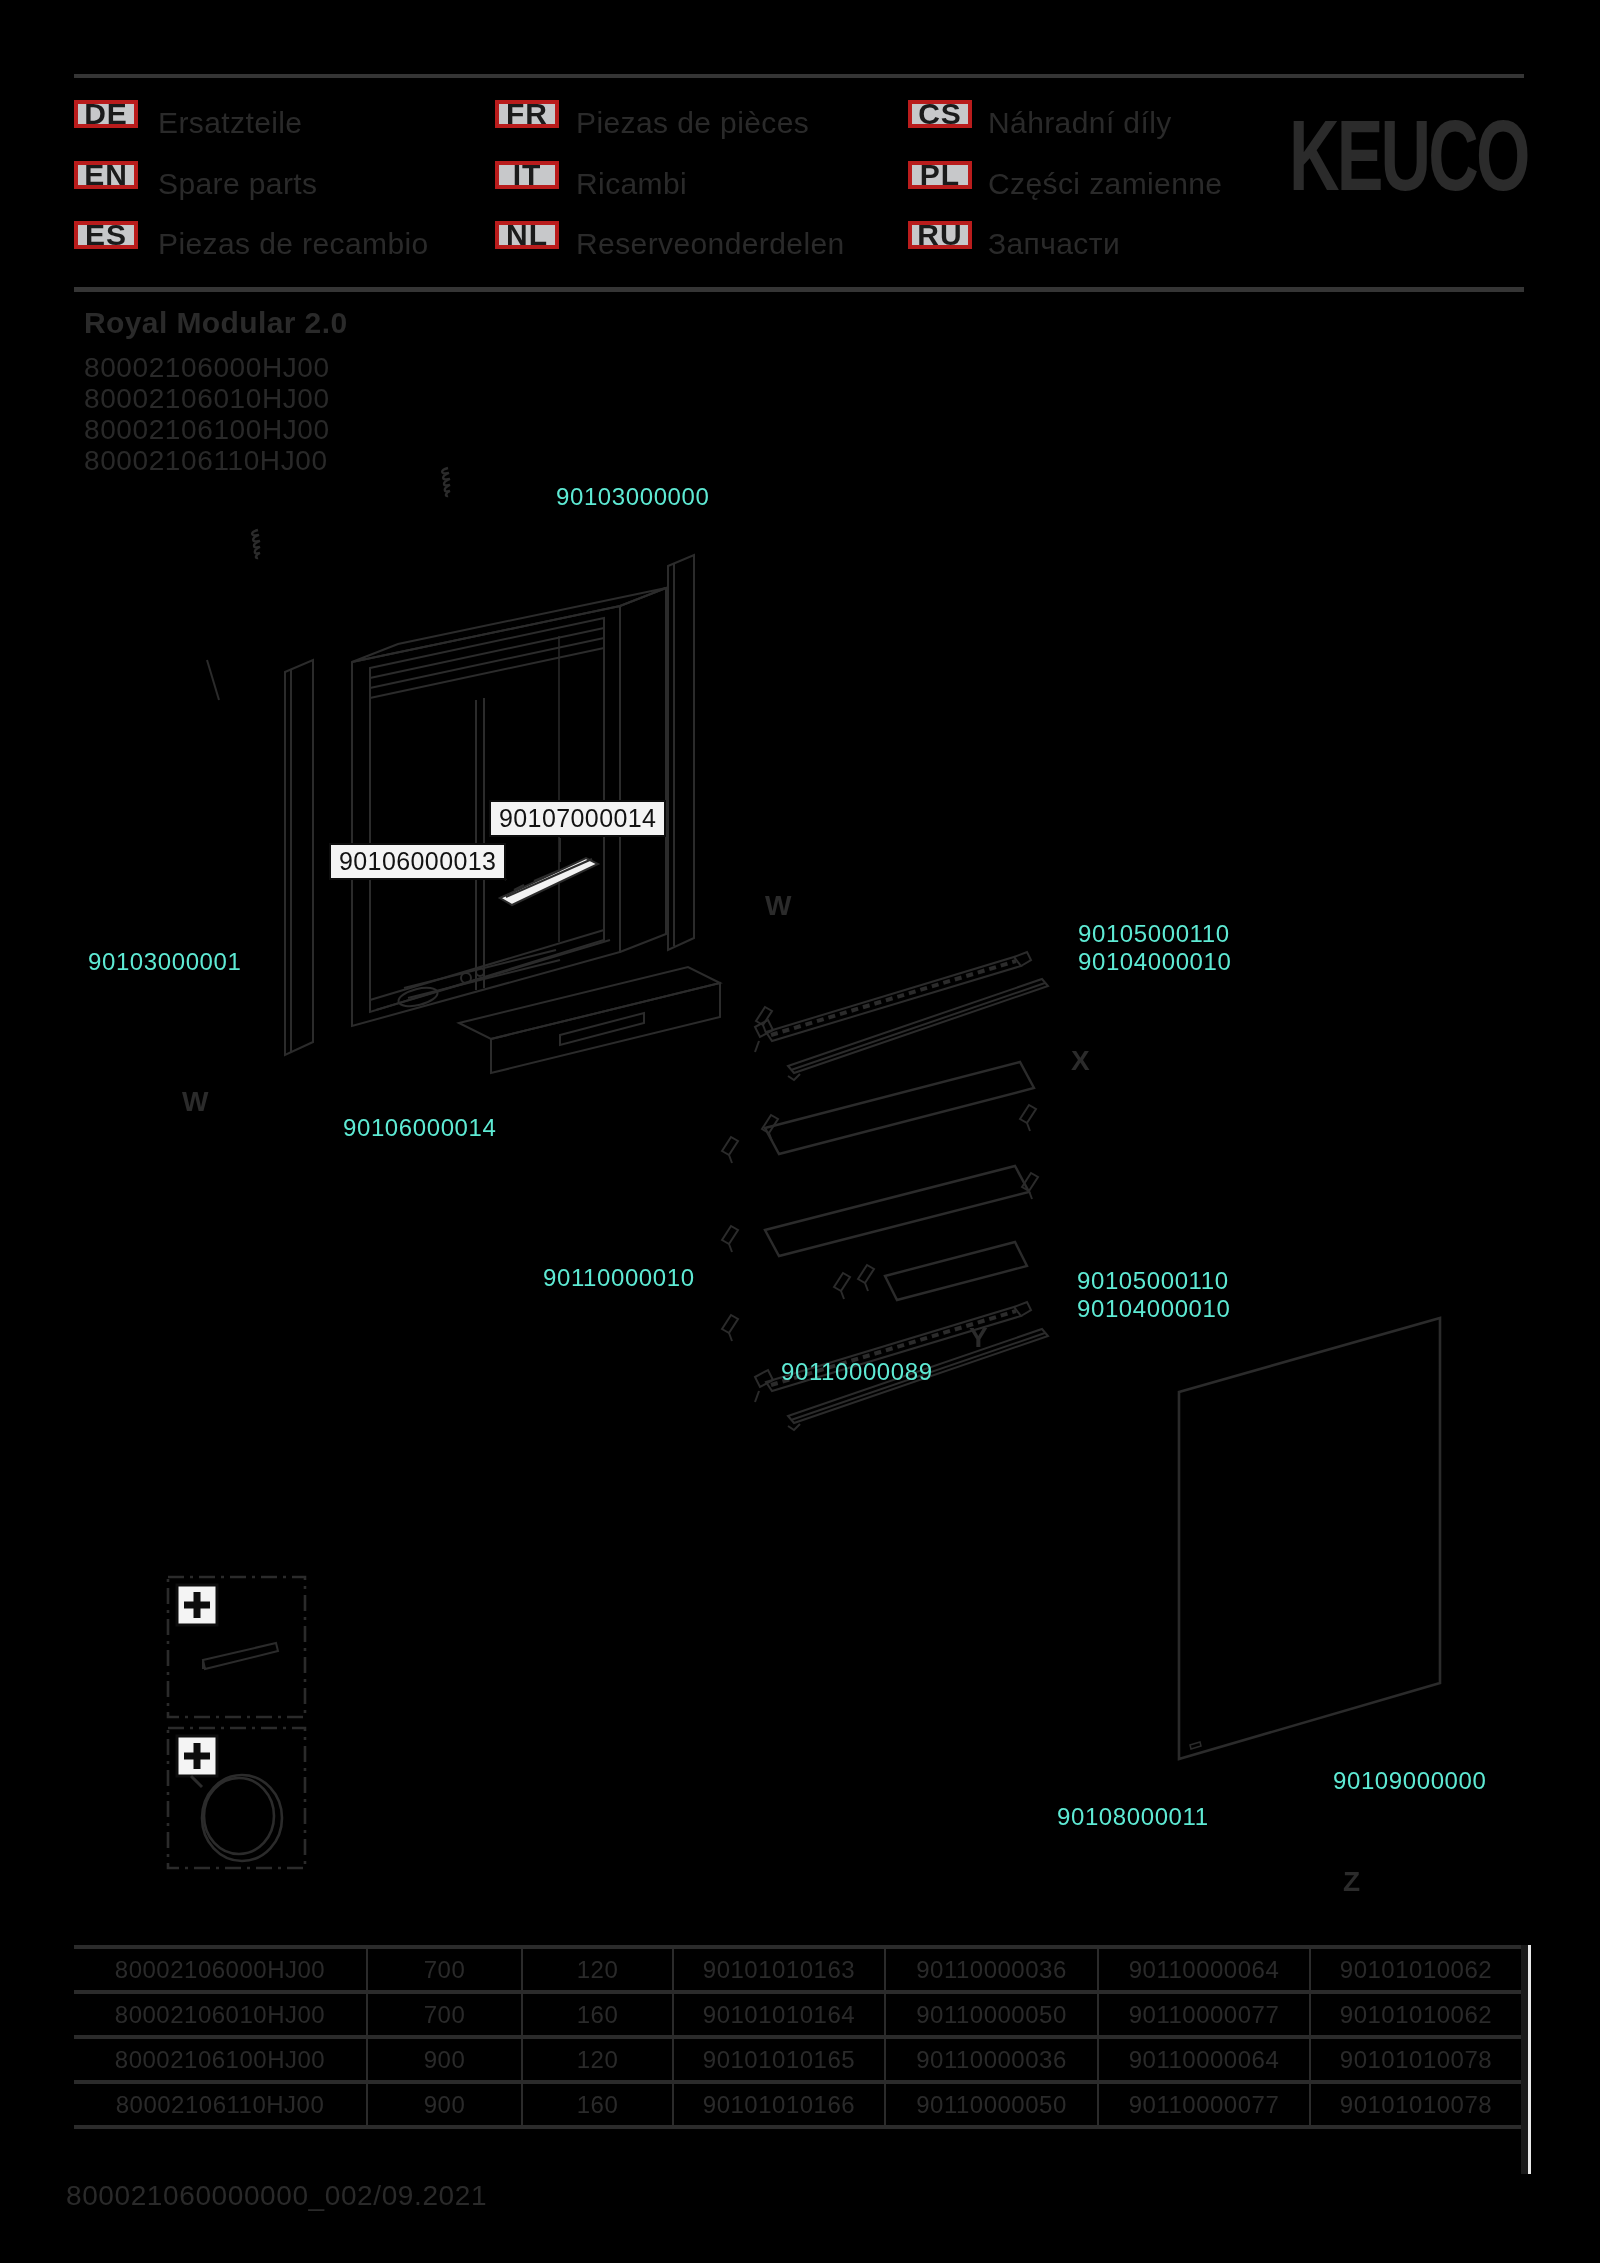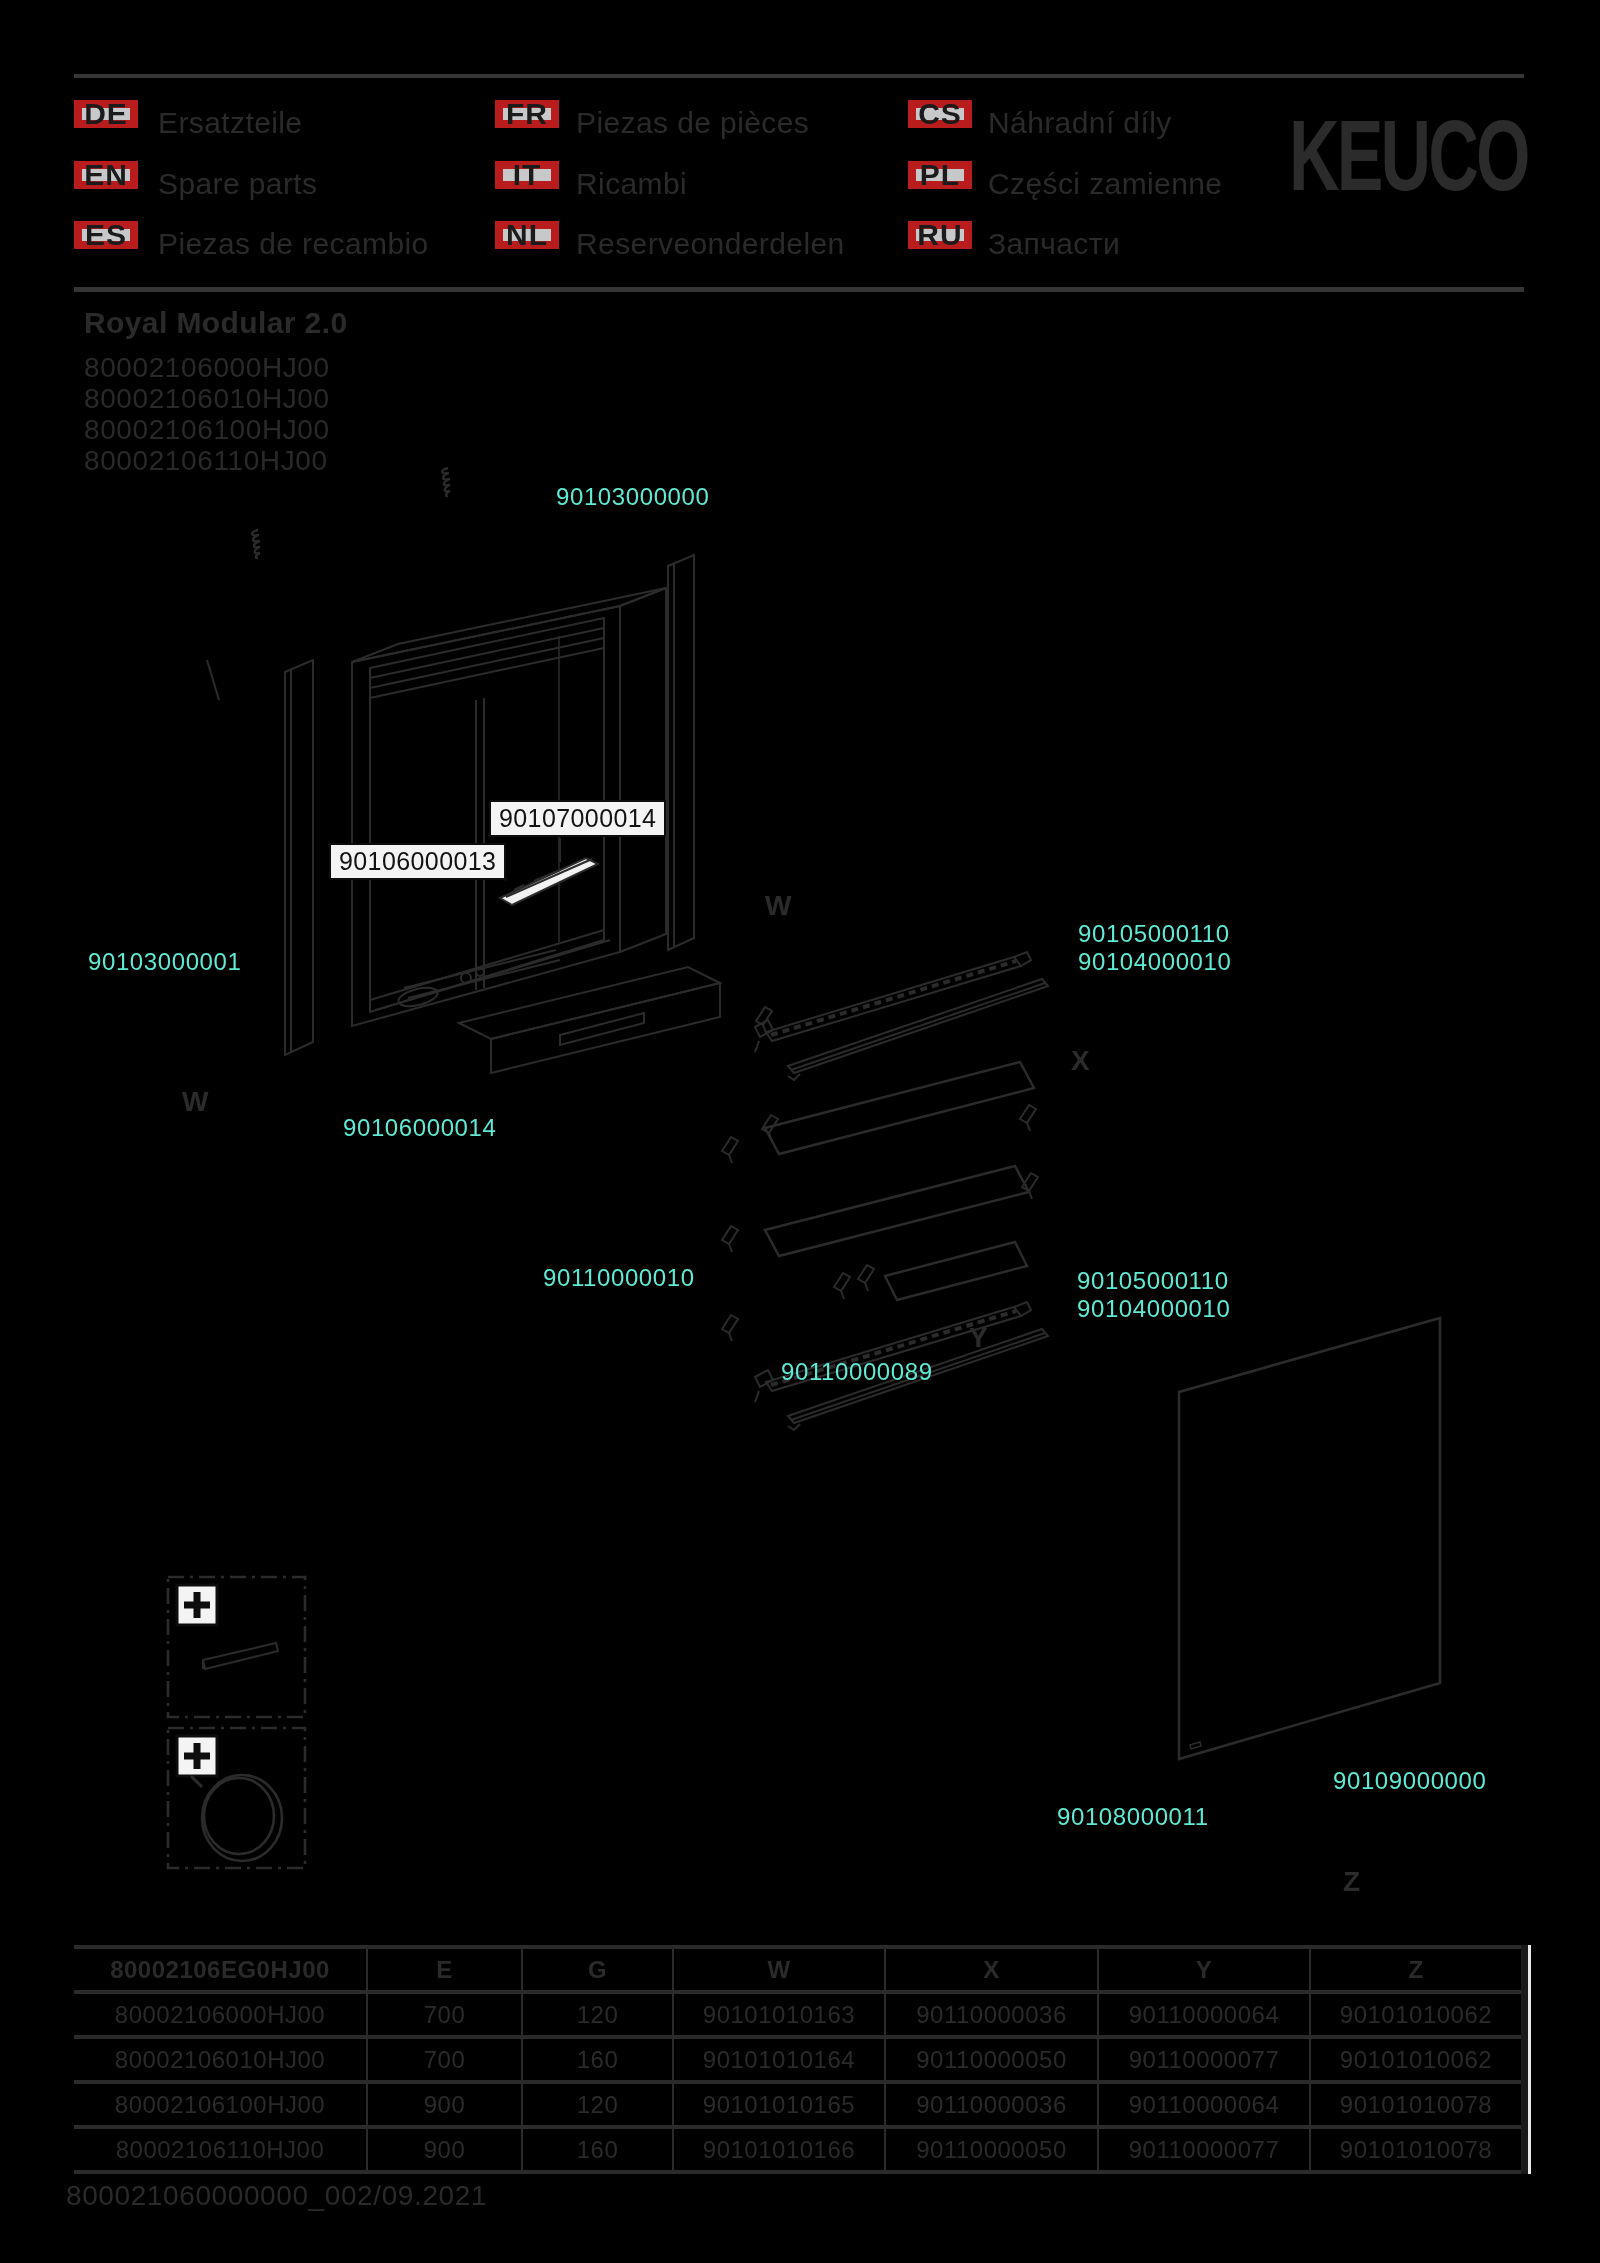--- a/index.html
+++ b/index.html
@@ -7,21 +7,21 @@
     width:1600px;height:2263px;
     background:#000;
     font-family:"Liberation Sans",sans-serif;
     position:relative;overflow:hidden;
     color:#2b2b2b;
   }
   .rule{position:absolute;background:#353535;}
   
   .chip{
     position:absolute;width:64px;height:28px;box-sizing:border-box;
-    background:#c7c8ca;border:8px solid #b91c1c;
+    background:#c7c8ca;border:4px solid #b91c1c;
     display:flex;align-items:center;justify-content:center;
     font-weight:bold;font-size:30px;color:#1b1b1b;letter-spacing:1px;
   }
   .lang-label{
     position:absolute;height:46px;line-height:46px;
     font-weight:normal;font-size:30px;color:#2a2a2a;letter-spacing:.4px;
     white-space:nowrap;
   }
   .title{
     position:absolute;left:84px;top:306px;
@@ -275,29 +275,20 @@
   <colgroup>
     <col style="width:293px">
       <col style="width:155px">
       <col style="width:151px">
     <col style="width:212px">
       <col style="width:213px">
       <col style="width:212px">
       <col style="width:211px">
   </colgroup>
   <tbody>
-      <tr>
-    <th><span>80002106</span><span class="bold-seg">EG</span><span>0HJ00</span></th>
-    <th>E</th>
-    <th>G</th>
-    <th>W</th>
-    <th>X</th>
-    <th>Y</th>
-    <th>Z</th>
-  </tr>
   <tr>
     <td>80002106000HJ00</td>
     <td>700</td>
     <td>120</td>
     <td>90101010163</td>
     <td>90110000036</td>
     <td>90110000064</td>
     <td>90101010062</td>
   </tr>
   <tr>

